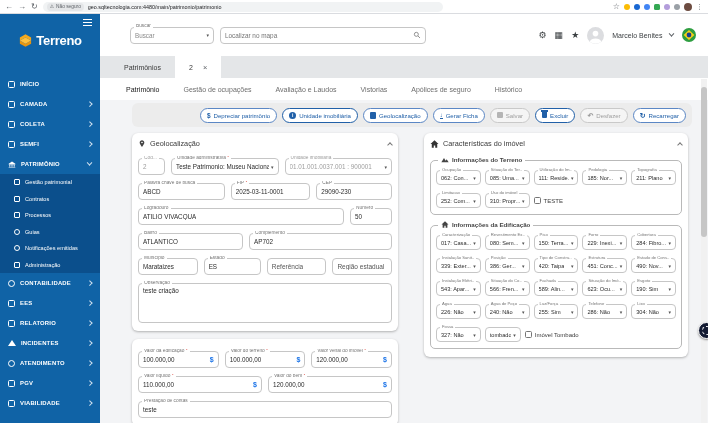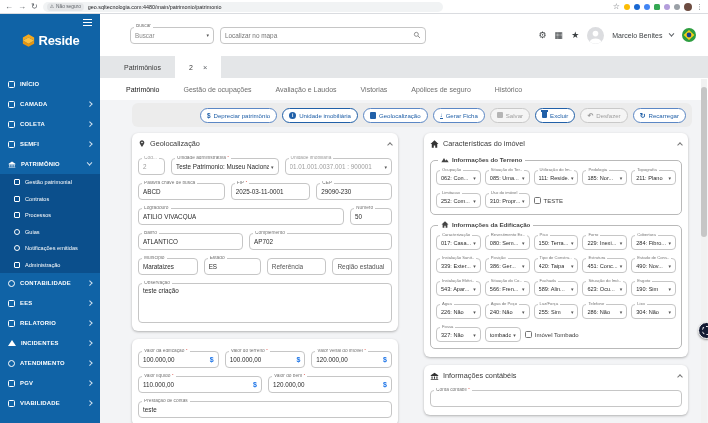--- a/index.html
+++ b/index.html
@@ -148,21 +148,21 @@
 <div class="app">
 
   <nav class="sidebar" data-name="sidebar">
     <div class="logo-band" data-name="logo-band">
       <span class="burger" data-name="hamburger-menu-icon"></span>
       <svg width="15" height="15" viewBox="0 0 24 24" data-name="sqlink-logo-icon">
         <path d="M12 2 3 7v5l9-5 9 5V7z" fill="#f5a81c"></path>
         <path d="M3 12v5l9 5 9-5v-5l-9 5z" fill="#e8950f"></path>
         <path d="M12 7 3 12l9 5 9-5z" fill="#ffc13d"></path>
       </svg>
-      <span class="logo-text" data-name="logo-text">Reside</span>
+      <span class="logo-text" data-name="logo-text">Terreno</span>
     </div>
     <div class="nav">
       <div class="rephost">
         
       
           <div class="nav-item" data-name="sidebar-item">
             <span class="nav-ico" data-name="home-icon"></span>
             <span data-name="sidebar-item-label">INÍCIO</span>
 
           </div>
@@ -710,35 +710,20 @@
                 <span class="arr" data-name="chevron-down-icon">▾</span>
               </div>
               <label class="cb" data-name="imovel-tombado-checkbox">
                 <span class="cbox" data-name="checkbox-icon"></span>
                 <span class="cbl" data-name="checkbox-label">Imóvel Tombado</span>
               </label>
             </div>
           </div>
         </section>
 
-        <section class="card" data-name="informacoes-contabeis-card">
-          <div class="card-head" data-name="card-header">
-            <svg width="9" height="8" viewBox="0 0 24 20" data-name="bank-icon">
-              <path d="M2 8l10-7 10 7v2H2zM4 11h3v6H4zm6.5 0h3v6h-3zM17 11h3v6h-3zM2 18h20v2H2z" fill="#333"></path>
-            </svg>
-            <span class="ctitle" data-name="card-title">Informações contábéis</span>
-            <span class="collapse" data-name="collapse-chevron-icon"></span>
-          </div>
-          <div class="frow">
-            <div class="fld req" style="flex:1" data-name="conta-contabil-field">
-              <span class="lbl" data-name="field-label">Conta contábil</span>
-              <span class="val" data-name="field-value"></span>
-            </div>
-          </div>
-        </section>
       </div>
     </div>
   </div>
 </div>
 
 <div class="vscroll" data-name="vertical-scrollbar">
   <div class="vthumb" data-name="scrollbar-thumb"></div>
 </div>
 <div class="a11y" data-name="accessibility-widget"></div>
 

